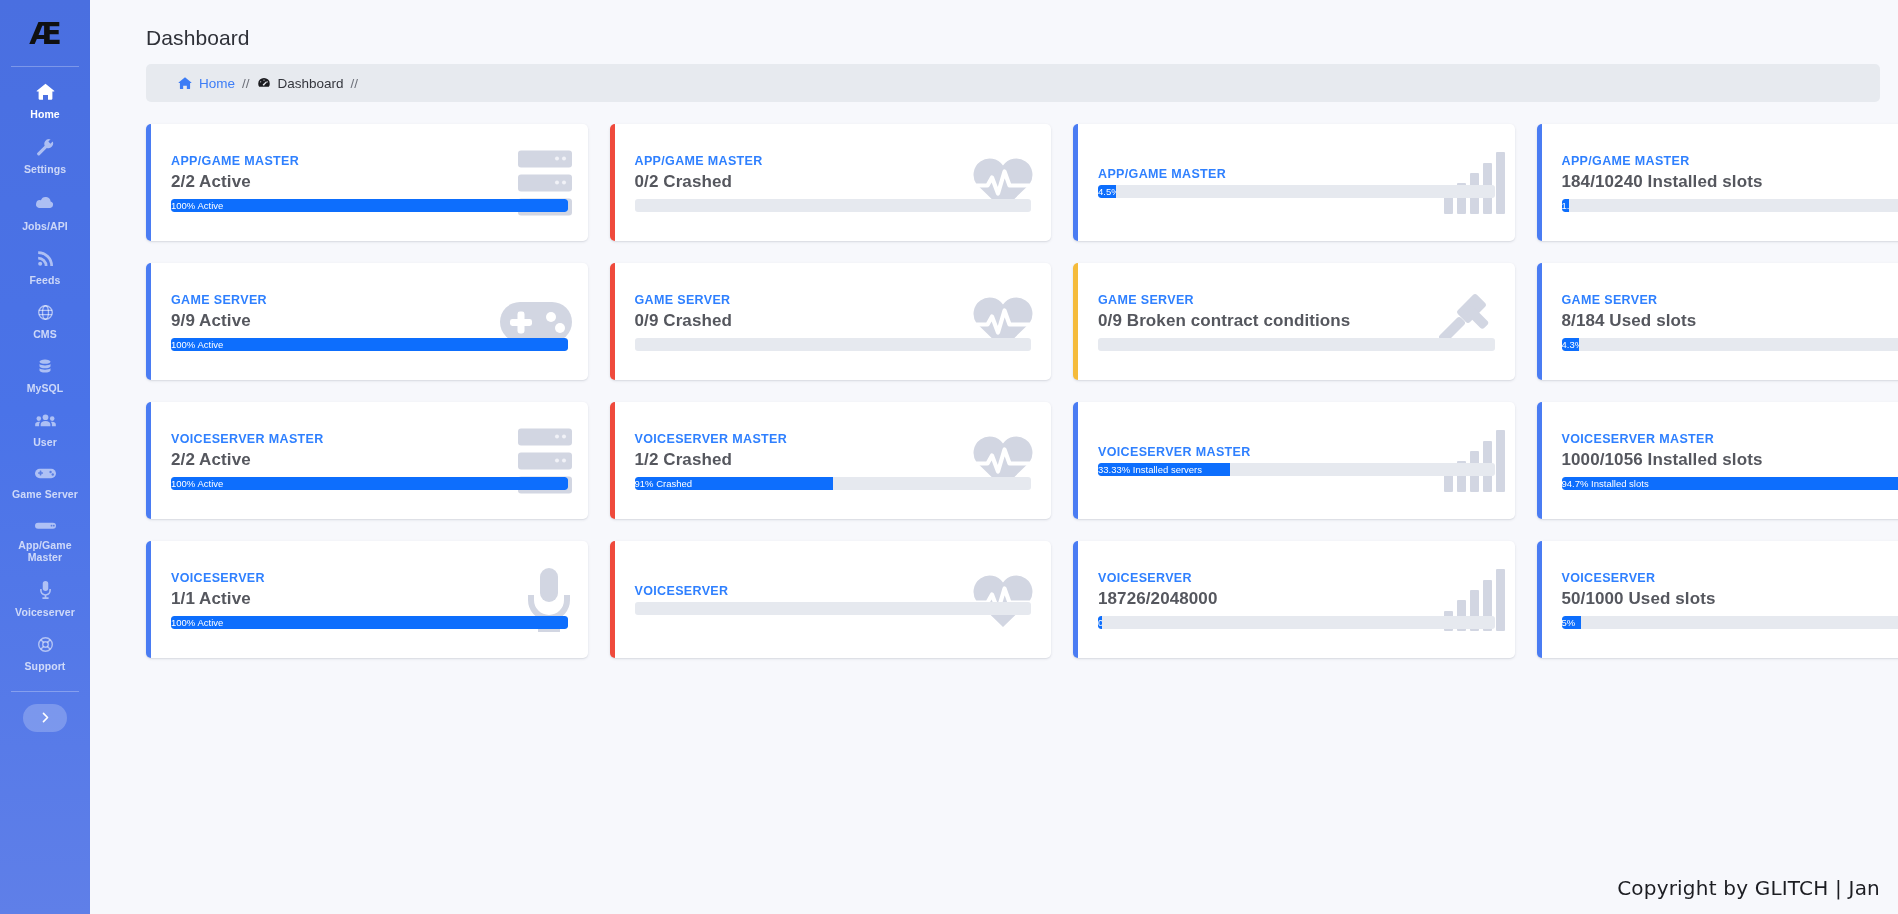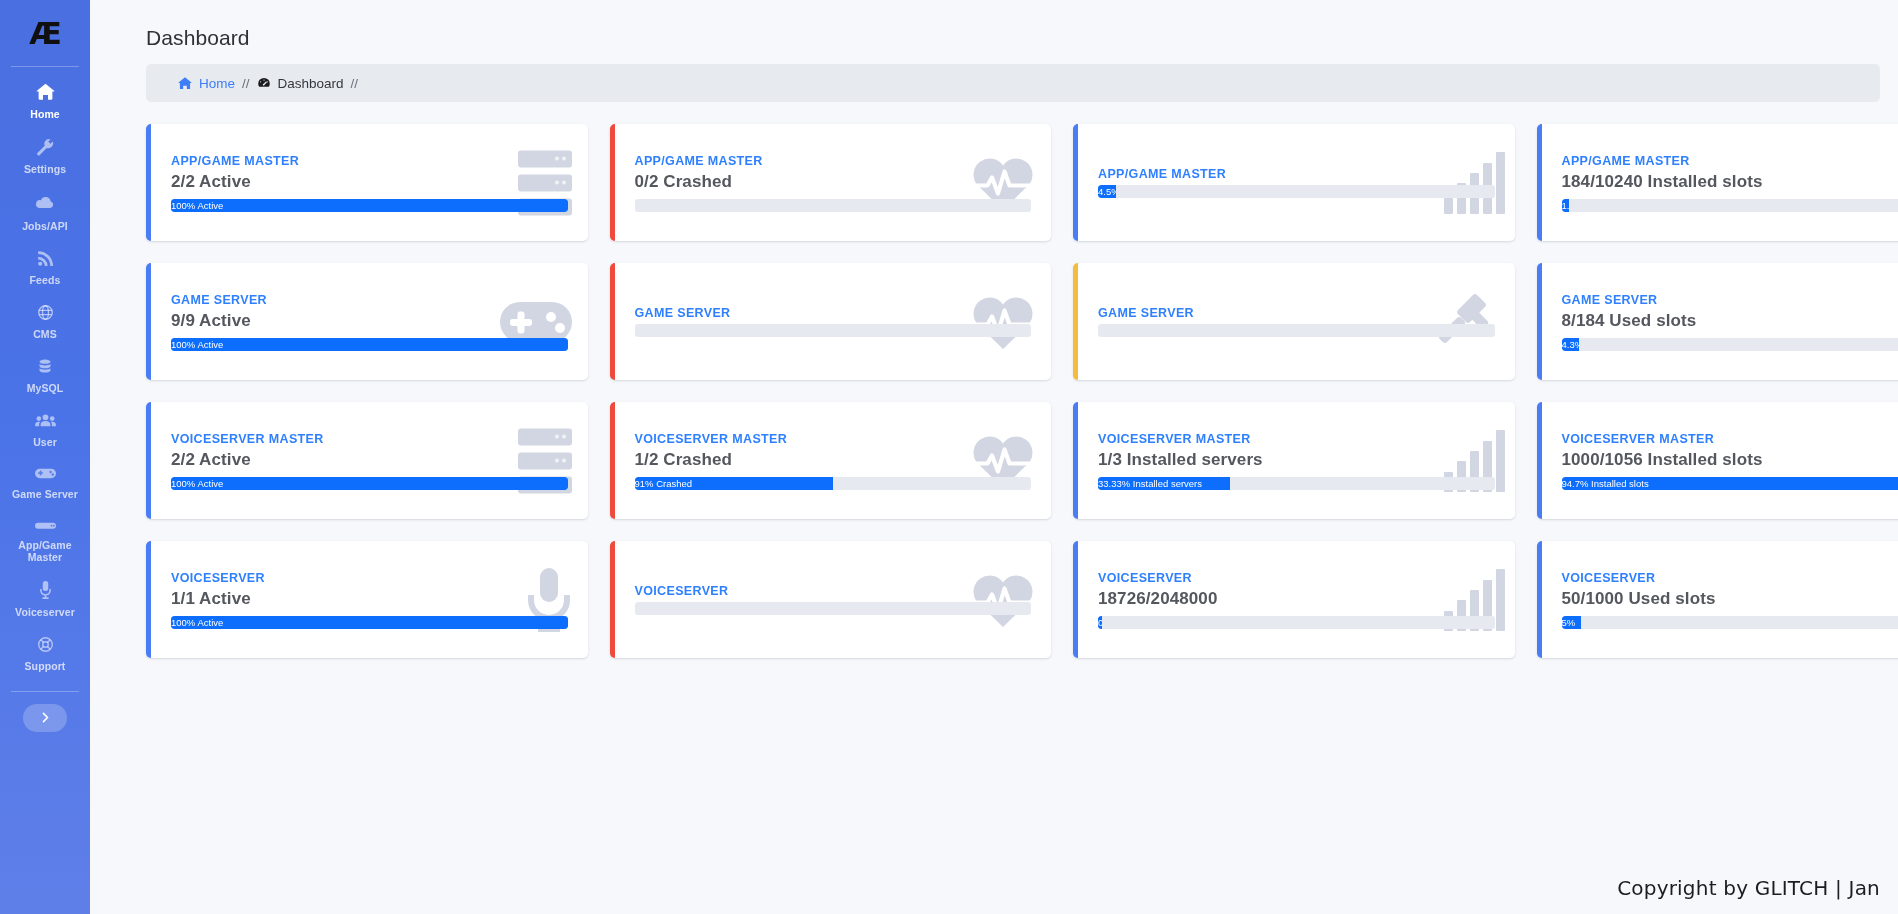--- a/index.html
+++ b/index.html
@@ -398,31 +398,33 @@
             </div>
           </div>
           <div class="card accent-danger">
             <div class="card-icon">
         <svg width="64" height="58" viewBox="0 0 64 58">
                 <path d="M32 56 5.5 30.2A15.6 15.6 0 0 1 32 11.5 15.6 15.6 0 0 1 58.5 30.2L32 56z" fill="#d2d6e2"></path>
                 <path d="M2 31.5h14.5l4.5-8 6 16 6.5-22 5 14h24" stroke="#ffffff" stroke-width="4.2" fill="none" stroke-linejoin="round" stroke-linecap="round"></path>
               </svg>
             </div>
             <div class="card-label">GAME SERVER</div>
+            <div class="card-value">0/9 Crashed</div>
             <div class="progress"></div>
           </div>
           <div class="card accent-warning">
             <div class="card-icon">
         <svg width="64" height="58" viewBox="0 0 64 58" fill="#d2d6e2">
                 <rect x="28" y="2" width="17" height="27" rx="3" transform="rotate(45 36.5 15.5)"></rect>
                 <rect x="37" y="12" width="10" height="25" rx="3" transform="rotate(-45 42 24.5)"></rect>
                 <rect x="2" y="32" width="30" height="10" rx="3" transform="rotate(-45 17 37)"></rect>
               </svg>
             </div>
             <div class="card-label">GAME SERVER</div>
+            <div class="card-value">0/9 Broken contract conditions</div>
             <div class="progress"></div>
           </div>
           <div class="card accent-primary">
             <div class="card-label">GAME SERVER</div>
             <div class="card-value">8/184 Used slots</div>
             <div class="progress">
               <div class="progress-fill" style="width:4.3%">
                 <span>4.3%</span>
               </div>
             </div>
@@ -471,21 +473,20 @@
             <div class="card-icon chart">
         <div class="bars">
                 <i style="height:20px"></i>
                 <i style="height:31px"></i>
                 <i style="height:41px"></i>
                 <i style="height:51px"></i>
                 <i style="height:62px"></i>
               </div>
             </div>
             <div class="card-label">VOICESERVER MASTER</div>
-            <div class="card-value">1/3 Installed servers</div>
             <div class="progress">
               <div class="progress-fill" style="width:33.33%">
                 <span>33.33% Installed servers</span>
               </div>
             </div>
           </div>
           <div class="card accent-primary">
             <div class="card-label">VOICESERVER MASTER</div>
             <div class="card-value">1000/1056 Installed slots</div>
             <div class="progress">

